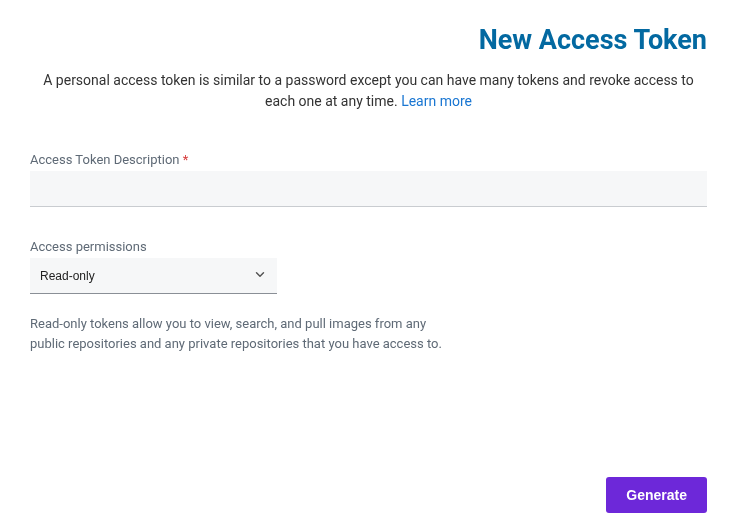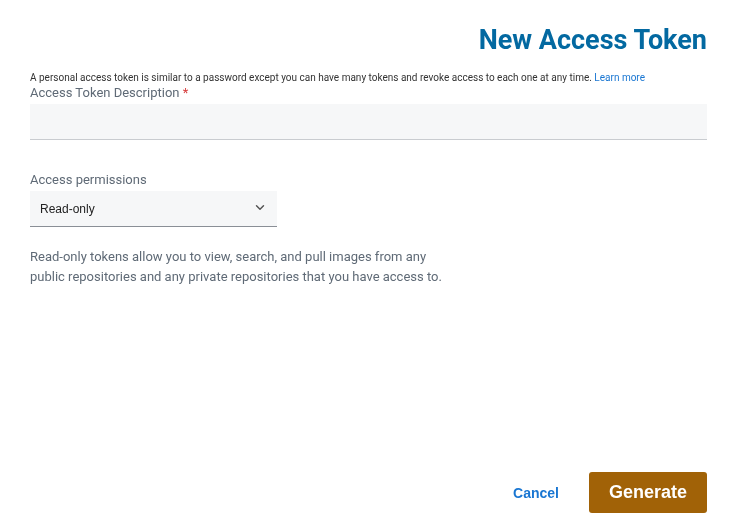--- a/index.html
+++ b/index.html
@@ -16,23 +16,25 @@
       position: relative;
     }
     .title {
       font-size: 27px;
       font-weight: 700;
       color: #0369a1;
       margin-bottom: 14px;
       text-align: right;
     }
     .description {
-      font-size: 10px;
+      font-size: 14px;
       color: #333333;
       line-height: 1.5;
+      margin-bottom: 40px;
+      text-align: center;
     }
     .link {
       color: #1976d2;
       text-decoration: none;
       cursor: pointer;
     }
     .form-group {
       margin-bottom: 32px;
     }
     .label {
@@ -99,24 +101,24 @@
     .btn-cancel {
       background: transparent;
       border: none;
       color: #1976d2;
       font-size: 14px;
       font-weight: 600;
       padding: 10px 18px;
       cursor: pointer;
     }
     .btn-generate {
-      background: #a16207;
+      background: #6d28d9;
       border: none;
       color: #ffffff;
-      font-size: 18px;
+      font-size: 14px;
       font-weight: 600;
       padding: 10px 20px;
       cursor: pointer;
       border-radius: 3px;
     }
   </style>
 </head>
 <body>
 
 <h1 class="title">New Access Token</h1>
@@ -139,15 +141,14 @@
     <span class="chevron-icon">
       <svg width="14" height="14" viewBox="0 0 24 24" fill="none" stroke="#555" stroke-width="2.5" stroke-linecap="round" stroke-linejoin="round">
           <polyline points="6 9 12 15 18 9"></polyline>
         </svg>
     </span>
   </div>
   <p class="permission-helper">Read-only tokens allow you to view, search, and pull images from any public repositories and any private repositories that you have access to.</p>
 </div>
 
 <div class="button-row">
-  <button class="btn-cancel">Cancel</button>
   <button class="btn-generate">Generate</button>
 </div>
 
 </body></html>

